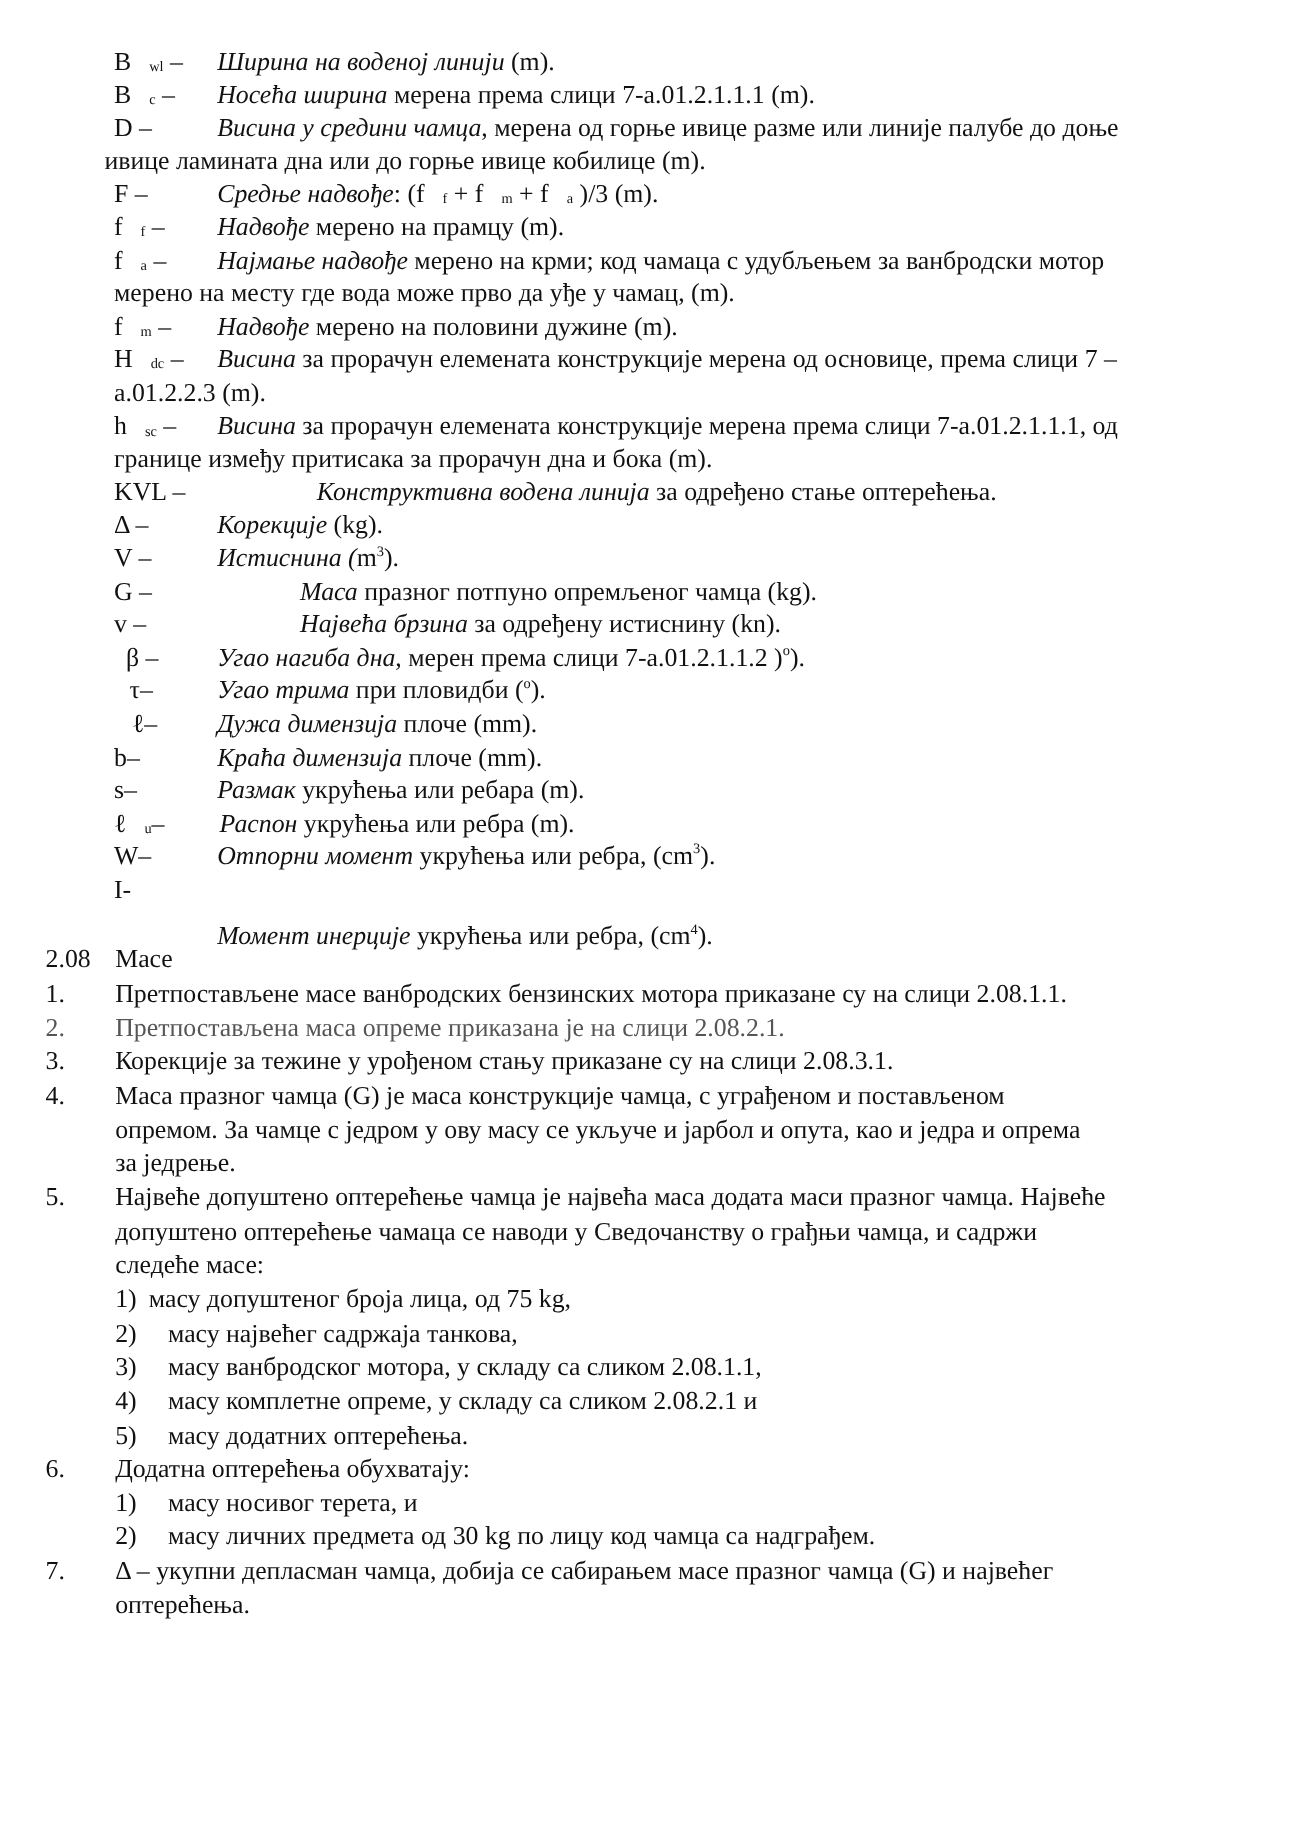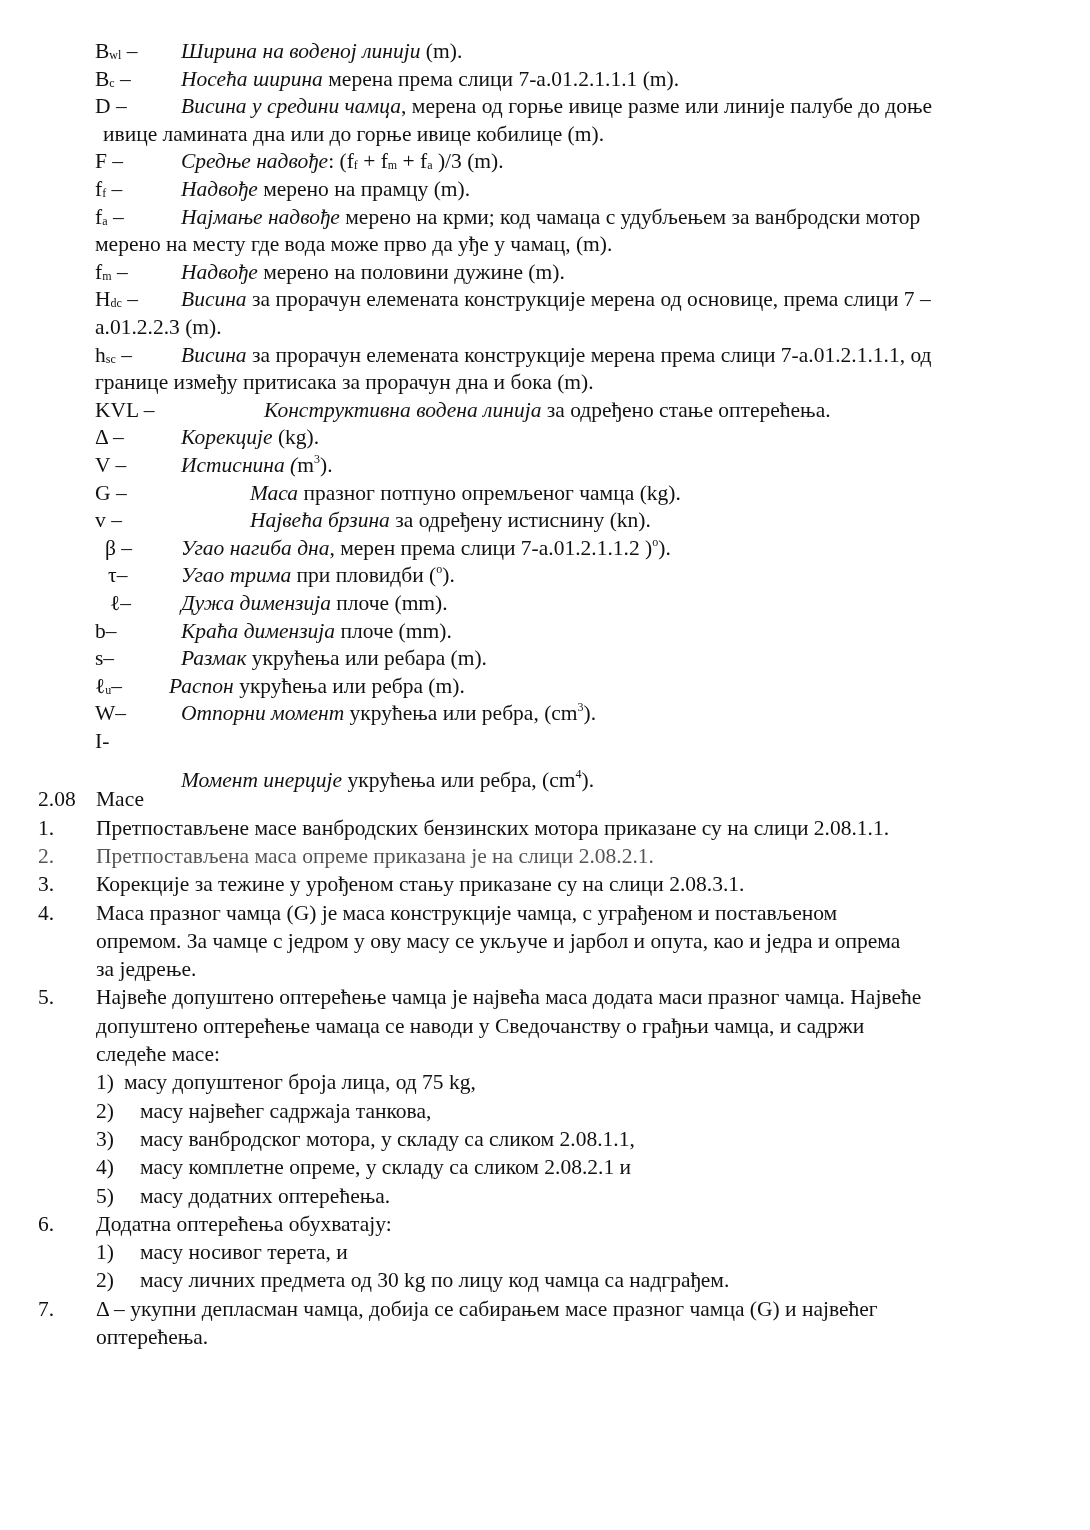--- a/index.html
+++ b/index.html
@@ -6,42 +6,42 @@
   body {
     width: 1090px; height: 1530px; position: relative; overflow: hidden;
     font-family: "Liberation Serif", "DejaVu Serif", serif;
     color: #111111;
     font-size: 21.5px;
   }
   .line { position: absolute; white-space: nowrap; line-height: 27px; }
   .sym { position: absolute; }
   .def { position: absolute; }
   i { font-style: italic; }
-  sub { font-size: 12px; vertical-align: -1px; line-height: 0; }
+  sub { font-size: 12px; vertical-align: -1px; line-height: 0; margin-left: 15px; }
   sup { font-size: 12px; vertical-align: 9px; line-height: 0; }
   .num { position: absolute; }
   .gray { color: #555555; }
 </style>
 </head>
 <body>
 
 <div id="doc">
     <div class="line" style="top: 38px; left: 0px; width: 1090px;">
       <span class="sym" style="left: 95px;"><span>B</span><sub>wl</sub><span> –</span></span>
       <span class="def" style="left: 181px;"><i>Ширина на воденој линији</i><span> (m).</span></span>
     </div>
     <div class="line" style="top: 65.6px; left: 0px; width: 1090px;">
       <span class="sym" style="left: 95px;"><span>B</span><sub>c</sub><span> –</span></span>
       <span class="def" style="left: 181px;"><i>Носећа ширина</i><span> мерена према слици 7-а.01.2.1.1.1 (m).</span></span>
     </div>
     <div class="line" style="top: 93.2px; left: 0px; width: 1090px;">
       <span class="sym" style="left: 95px;"><span>D –</span></span>
       <span class="def" style="left: 181px;"><i>Висина у средини чамца</i><span>, мерена од горње ивице разме или линије палубе до доње</span></span>
     </div>
-    <div class="line" style="top: 120.8px; left: 103px; text-align: right;">ивице ламината дна или до горње ивице кобилице (m).</div>
+    <div class="line" style="top: 120.8px; left: 87px; text-align: right;">ивице ламината дна или до горње ивице кобилице (m).</div>
     <div class="line" style="top: 148.4px; left: 0px; width: 1090px;">
       <span class="sym" style="left: 95px;"><span>F –</span></span>
       <span class="def" style="left: 181px;"><i>Средње надвође</i>: (f<sub>f</sub> + f<sub>m</sub> + f<sub>a</sub> )/3 (m).</span>
     </div>
     <div class="line" style="top: 176px; left: 0px; width: 1090px;">
       <span class="sym" style="left: 95px;"><span>f</span><sub>f</sub><span>  –</span></span>
       <span class="def" style="left: 181px;"><i>Надвође</i><span> мерено на прамцу (m).</span></span>
     </div>
     <div class="line" style="top: 203.6px; left: 0px; width: 1090px;">
       <span class="sym" style="left: 95px;"><span>f</span><sub>a</sub><span>  –</span></span>
@@ -97,21 +97,21 @@
     <div class="line" style="top: 617.6px; left: 0px; width: 1090px;">
       <span class="sym" style="left: 95px;"><span>b–</span></span>
       <span class="def" style="left: 181px;"><i>Краћа димензија</i><span> плоче (mm).</span></span>
     </div>
     <div class="line" style="top: 645.2px; left: 0px; width: 1090px;">
       <span class="sym" style="left: 95px;"><span>s–</span></span>
       <span class="def" style="left: 181px;"><i>Размак</i><span> укрућења или ребара (m).</span></span>
     </div>
     <div class="line" style="top: 672.8px; left: 0px; width: 1090px;">
       <span class="sym" style="left: 95px;"><span>ℓ</span><sub>u</sub><span>–</span></span>
-      <span class="def" style="left: 169px;"><i>Распон</i><span> укрућења или ребра (m).</span></span>
+      <span class="def" style="left: 183px;"><i>Распон</i><span> укрућења или ребра (m).</span></span>
     </div>
     <div class="line" style="top: 700.4px; left: 0px; width: 1090px;">
       <span class="sym" style="left: 95px;"><span>W–</span></span>
       <span class="def" style="left: 181px;"><i>Отпорни момент</i><span> укрућења или ребра, (cm</span><sup>3</sup><span>).</span></span>
     </div>
     <div class="line" style="top: 728px; left: 0px; width: 1090px;">
       <span class="sym" style="left: 95px;"><span>I-</span></span>
       <span class="def" style="left: 181px; margin-top: 39px;"><i>Момент инерције</i><span> укрућења или ребра, (cm</span><sup>4</sup><span>).</span></span>
     </div>
     <div class="line" style="top: 786px; left: 38px; font-family: Liberation Serif, serif;"><span>2.08</span><span style="position: absolute; left: 58px;">Масе</span></div>

